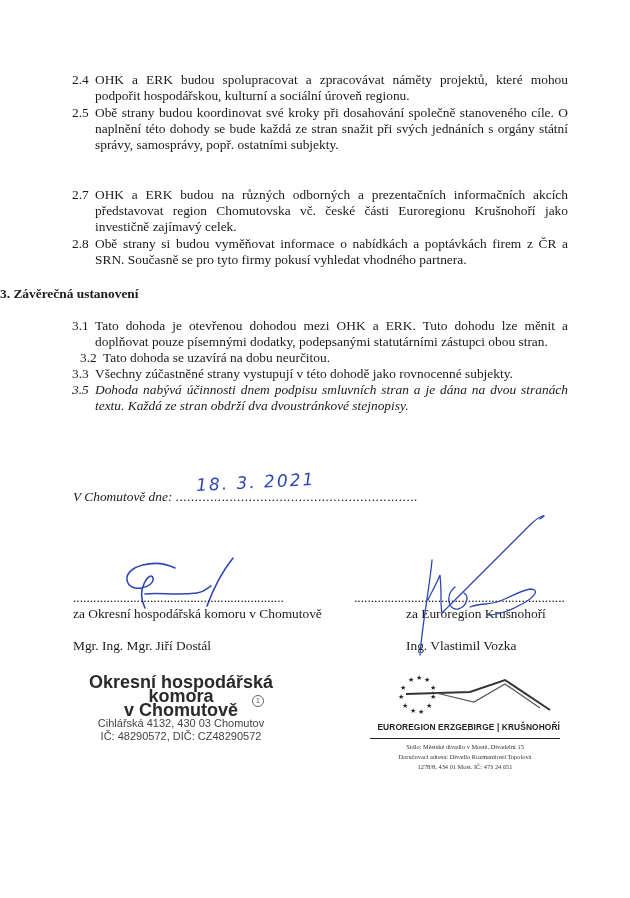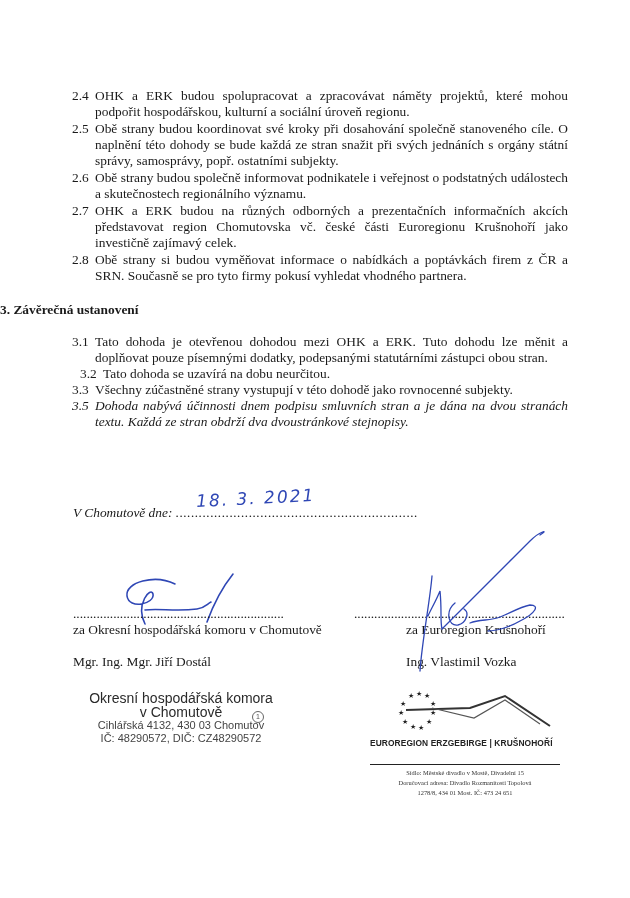--- a/index.html
+++ b/index.html
@@ -1,51 +1,47 @@
 <!DOCTYPE html>
 <html><head>
   <meta charset="utf-8">
   <style>
     html, body { margin: 0; padding: 0; background: #ffffff; }
     body { width: 630px; height: 898px; position: relative; overflow: hidden; color: #1a1a1a; }
     .serif { font-family: "Liberation Serif", "DejaVu Serif", serif; }
     .sans { font-family: "Liberation Sans", "DejaVu Sans", sans-serif; }
-    .page { position: absolute; left: 0; top: 16px; width: 630px; height: 786px; }
+    .page { position: absolute; left: 0; top: 0; width: 630px; height: 786px; }
     .item { position: absolute; left: 72px; width: 496px; font-size: 13.4px; line-height: 16px; }
     .item .num { position: absolute; left: 0; top: 0; }
     .item .txt { display: block; margin-left: 23px; text-align: justify; }
     .heading { position: absolute; left: 0; width: 630px; text-align: left; font-weight: bold; font-size: 13.4px; top: 286px; }
     .dateline { position: absolute; left: 73px; top: 489px; font-size: 13.4px; font-style: italic; }
     .dots { letter-spacing: 0.5px; }
     .hand-date { position: absolute; left: 196px; top: 472px; font-size: 17px; color: #2f47b5; font-style: italic; font-family: "DejaVu Sans", sans-serif; letter-spacing: 2px; transform: rotate(-3deg); }
     .sigline { position: absolute; font-size: 13.4px; }
     .stamp-ohk { position: absolute; left: 86px; top: 675px; width: 190px; text-align: center; color: #2a2a2a; }
-    .stamp-ohk .t1 { font-weight: normal; font-size: 14px; line-height: 14px; text-align: center; }
+    .stamp-ohk .t1 { font-weight: bold; font-size: 18px; line-height: 14px; text-align: center; }
     .stamp-ohk .t2 { font-size: 11px; line-height: 13px; color: #444; }
     .stamp-circle { position: absolute; left: 252px; top: 695px; width: 10px; height: 10px; border: 1px solid #666; border-radius: 50%; font-size: 7px; line-height: 10px; text-align: center; color: #555; }
     .erz { position: absolute; left: 370px; top: 672px; width: 190px; }
-    .erz .brand { font-weight: bold; font-size: 8.4px; letter-spacing: 0.1px; color: #222; text-align: left; margin-top: 2px; border-bottom: 1.2px solid #222; padding-bottom: 16px; }
+    .erz .brand { font-weight: bold; font-size: 8.4px; letter-spacing: 0.1px; color: #222; text-align: right; margin-top: 2px; border-bottom: 1.2px solid #222; padding-bottom: 6px; }
     .erz .addr { font-size: 6.4px; line-height: 10px; text-align: center; color: #333; margin-top: 3px; }
   </style>
 </head>
 <body>
 
 <div class="page serif">
 
   <div class="item" style="top:72px;">
     <span class="num">2.4</span>
     <span class="txt">OHK a ERK budou spolupracovat a zpracovávat náměty projektů, které mohou podpořit hospodářskou, kulturní a sociální úroveň regionu.</span>
   </div>
   <div class="item" style="top:105px;">
     <span class="num">2.5</span>
     <span class="txt">Obě strany budou koordinovat své kroky při dosahování společně stanoveného cíle. O naplnění této dohody se bude každá ze stran snažit při svých jednáních s orgány státní správy, samosprávy, popř. ostatními subjekty.</span>
-  </div>
-  <div class="item" style="top:154px;">
-    <span class="num">2.6</span>
-    <span class="txt">Obě strany budou společně informovat podnikatele i veřejnost o podstatných událostech a skutečnostech regionálního významu.</span>
   </div>
   <div class="item" style="top:187px;">
     <span class="num">2.7</span>
     <span class="txt">OHK a ERK budou na různých odborných a prezentačních informačních akcích představovat region Chomutovska vč. české části Euroregionu Krušnohoří jako investičně zajímavý celek.</span>
   </div>
   <div class="item" style="top:236px;">
     <span class="num">2.8</span>
     <span class="txt">Obě strany si budou vyměňovat informace o nabídkách a poptávkách firem z ČR a SRN. Současně se pro tyto firmy pokusí vyhledat vhodného partnera.</span>
   </div>
 

